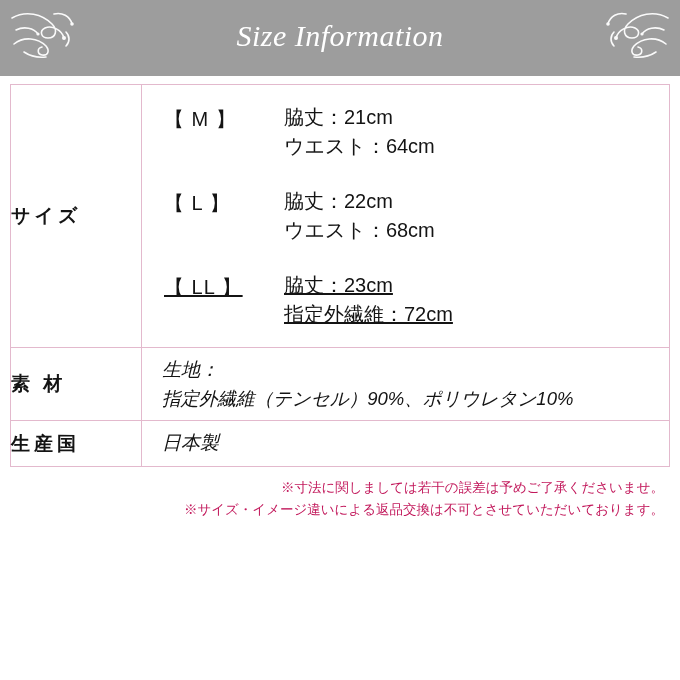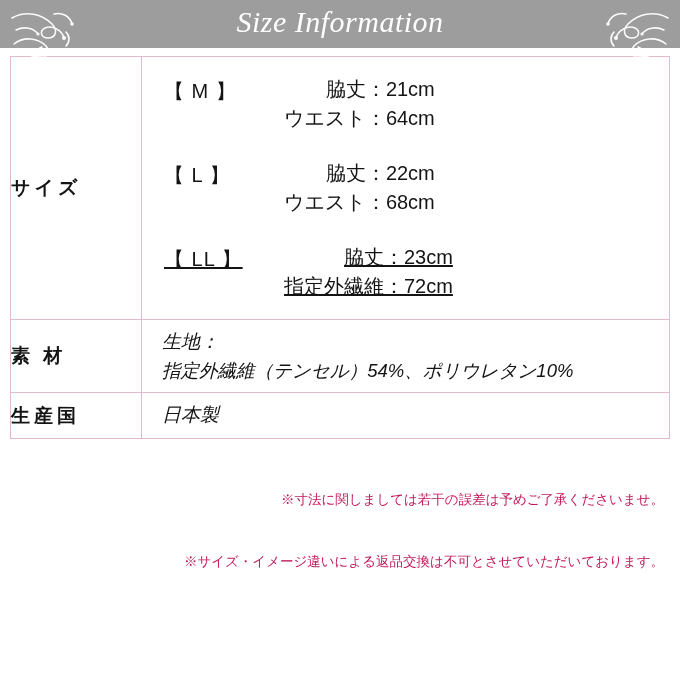--- a/index.html
+++ b/index.html
@@ -18,21 +18,21 @@
   .page {
     position: relative;
     width: 680px;
     height: 680px;
     box-sizing: border-box;
   }
 
   
   .header {
     position: relative;
-    height: 48px;
+    height: 76px;
     background: #9d9d9d;
     display: flex;
     align-items: center;
     justify-content: center;
   }
   .header-title {
     font-family: "Liberation Serif", serif;
     font-size: 30px;
     font-style: italic;
     color: #ffffff;
@@ -92,21 +92,20 @@
   .size-name {
     width: 120px;
     flex: 0 0 120px;
     font-size: 20px;
     letter-spacing: 1px;
     padding-top: 1px;
   }
   .size-measures {
     font-size: 20px;
     line-height: 1.45;
-    text-align: right;
   }
   .size-cell-inner {
     padding: 18px 0 18px 22px;
   }
 
   .material-inner,
   .spec-inner,
   .country-inner {
     padding: 8px 8px 8px 20px;
     font-size: 19px;
@@ -116,21 +115,21 @@
   .material-line2 { white-space: nowrap; font-size: 18.5px; }
 
   
   .notes {
     padding: 10px 16px 0 0;
     text-align: right;
     font-size: 13.5px;
     line-height: 1.65;
     color: #c2185b;
   }
-  .notes div { white-space: nowrap; margin-top: 40px; }
+  .notes div { white-space: nowrap; }
 </style>
 </head>
 <body>
 
 <div class="page">
 
   <div class="header">
     <span class="flourish left">
       <svg viewBox="0 0 70 56" xmlns="http://www.w3.org/2000/svg">
         <g fill="none" stroke="#ffffff" stroke-width="1.6" stroke-linecap="round">
@@ -201,21 +200,21 @@
               </div>
             </div>
           </td>
         </tr>
 
         <tr>
           <td class="label-cell">素 材</td>
           <td class="value-cell">
             <div class="material-inner">
               <div>生地：</div>
-              <div class="material-line2">指定外繊維（テンセル）54%、ポリウレタン10%</div>
+              <div class="material-line2">指定外繊維（テンセル）90%、ポリウレタン10%</div>
             </div>
           </td>
         </tr>
 
 
         <tr>
           <td class="label-cell">生産国</td>
           <td class="value-cell">
             <div class="country-inner">
               <div>日本製</div>

